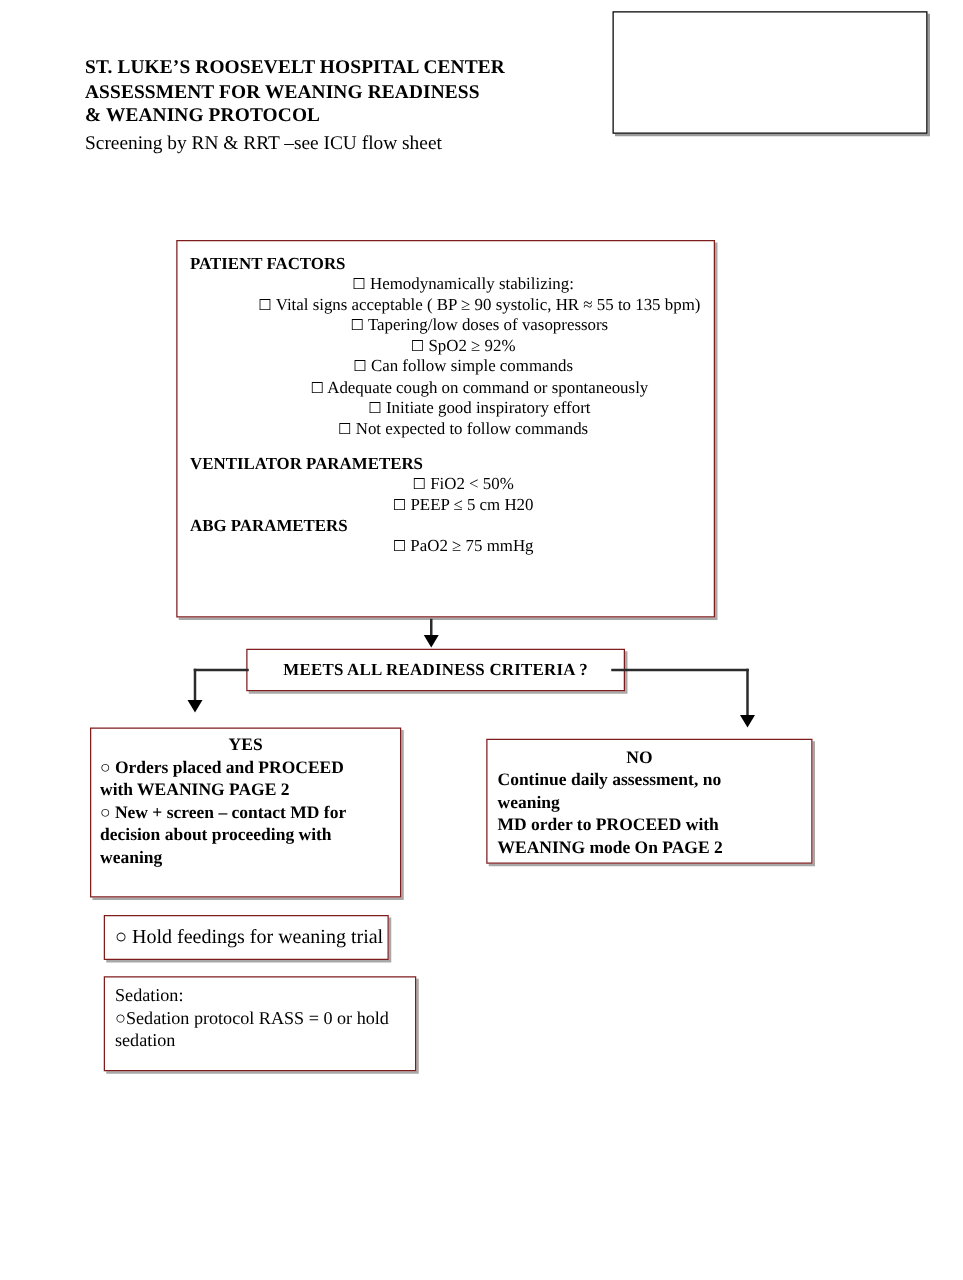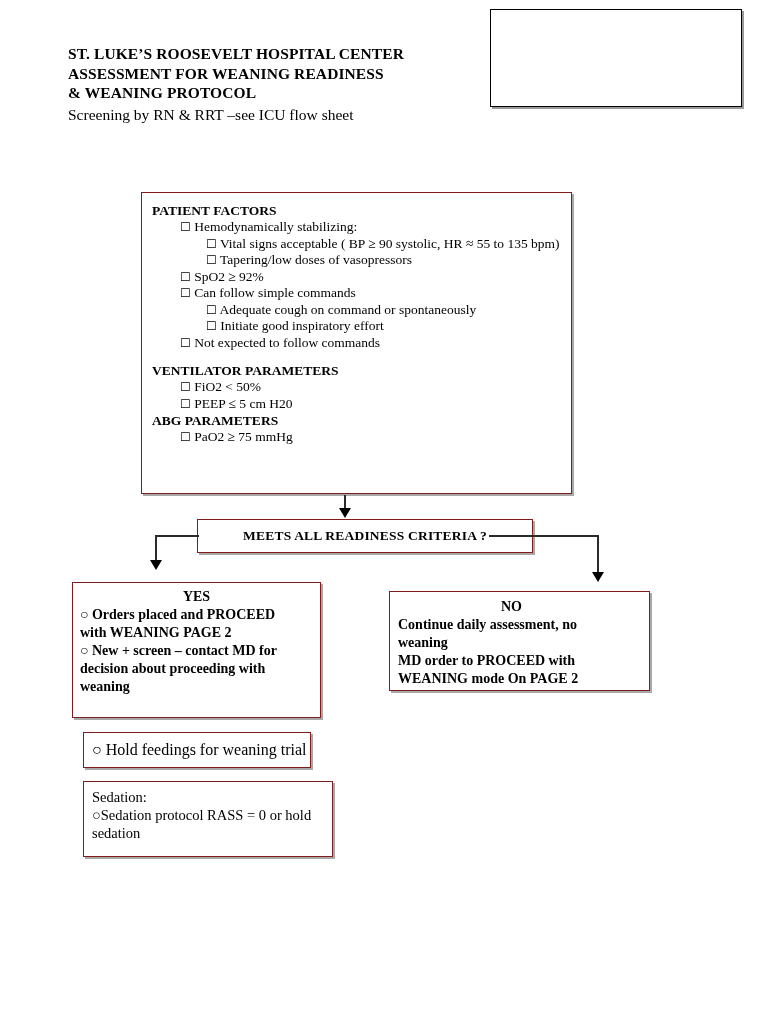--- a/index.html
+++ b/index.html
@@ -99,31 +99,32 @@
   .sect-title {
     font-weight: bold;
     font-size: 13.5px;
     line-height: 17px;
     margin: 0;
   }
   .chk {
     font-size: 13.5px;
     line-height: 16.5px;
     white-space: nowrap;
+    text-align: center;
   }
   .chk .bx { font-size: 12px; }
   .ind1 { margin-left: 28px; }
   .ind2 { margin-left: 54px; }
   .gap { height: 11px; }
 
   
   #decision-box {
     left: 197px;
     top: 519px;
-    width: 336px;
+    width: 303px;
     height: 34px;
     display: flex;
     align-items: center;
     justify-content: center;
   }
   #decision-box .t {
     font-weight: bold;
     font-size: 13.5px;
     letter-spacing: 0.2px;
   }

